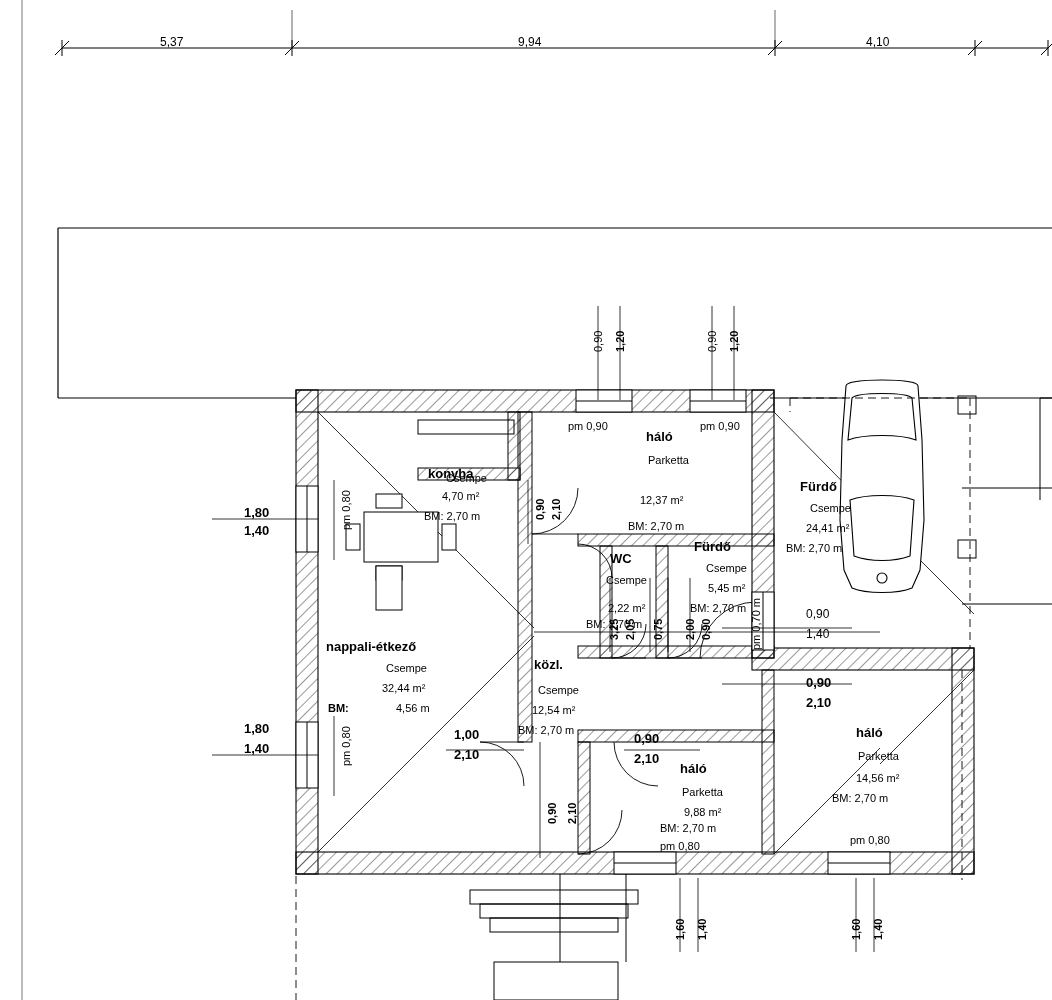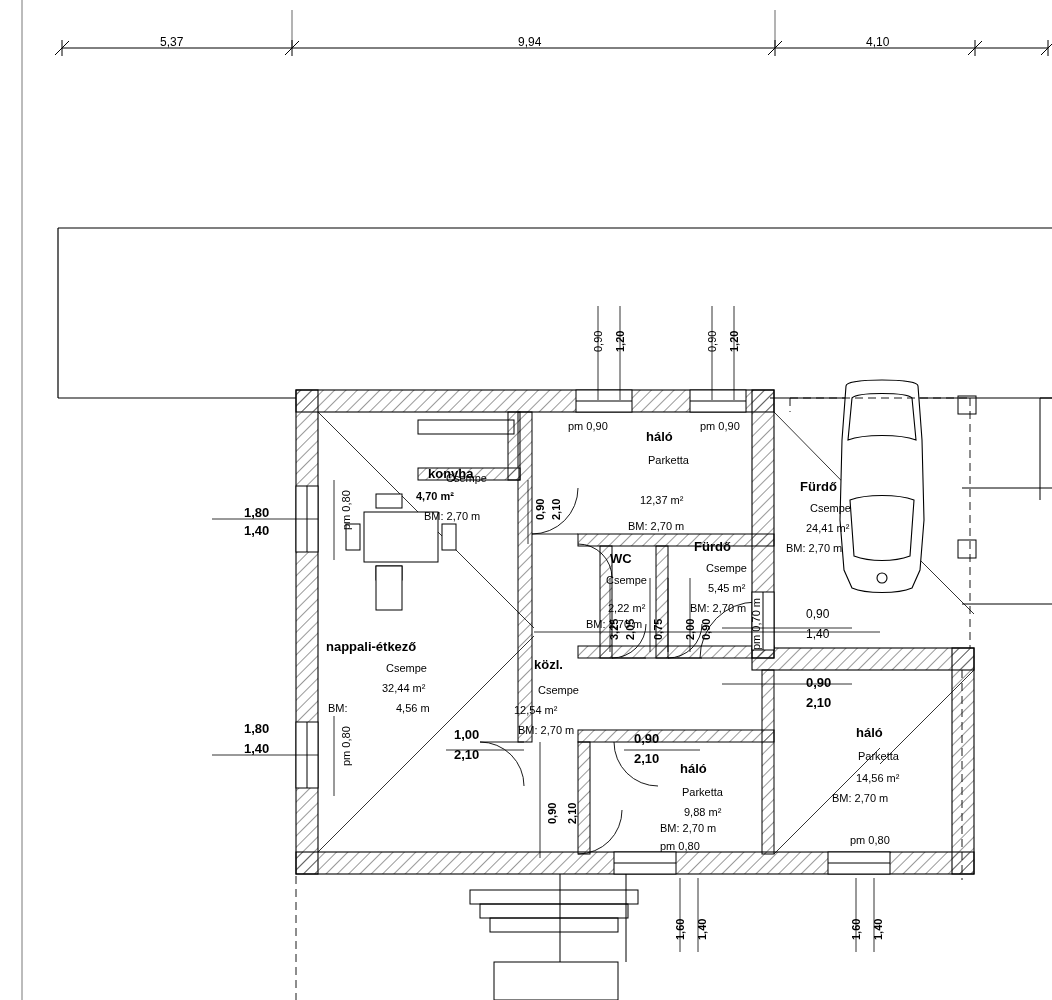--- a/index.html
+++ b/index.html
@@ -250,21 +250,21 @@
   <div class="lbl small rot" style="left:592px; top:352px;">0,90</div>
   <div class="lbl small rot bold" style="left:614px; top:352px;">1,20</div>
   <div class="lbl small rot" style="left:706px; top:352px;">0,90</div>
   <div class="lbl small rot bold" style="left:728px; top:352px;">1,20</div>
 
   <div class="lbl small" style="left:568px; top:420px;">pm 0,90</div>
   <div class="lbl small" style="left:700px; top:420px;">pm 0,90</div>
 
   <div class="lbl bold" style="left:428px; top:450px;margin-top:17px;">konyha</div>
   <div class="lbl small" style="left:446px; top:472px;">Csempe</div>
-  <div class="lbl small" style="left:416px; top:490px;font-weight:bold;">4,70 m²</div>
+  <div class="lbl small" style="left:442px; top:490px;">4,70 m²</div>
   <div class="lbl small" style="left:424px; top:510px;">BM: 2,70 m</div>
 
   <div class="lbl bold" style="left:646px; top:430px;">háló</div>
   <div class="lbl small" style="left:648px; top:454px;">Parketta</div>
   <div class="lbl small" style="left:640px; top:494px;">12,37 m²</div>
   <div class="lbl small" style="left:628px; top:520px;">BM: 2,70 m</div>
 
   <div class="lbl bold" style="left:800px; top:480px;">Fürdő</div>
   <div class="lbl small" style="left:810px; top:502px;">Csempe</div>
   <div class="lbl small" style="left:806px; top:522px;">24,41 m²</div>
@@ -276,26 +276,26 @@
   <div class="lbl small" style="left:586px; top:618px;">BM: 2,70 m</div>
 
   <div class="lbl bold" style="left:694px; top:540px;">Fürdő</div>
   <div class="lbl small" style="left:706px; top:562px;">Csempe</div>
   <div class="lbl small" style="left:708px; top:582px;">5,45 m²</div>
   <div class="lbl small" style="left:690px; top:602px;">BM: 2,70 m</div>
 
   <div class="lbl bold" style="left:326px; top:640px;">nappali-étkező</div>
   <div class="lbl small" style="left:386px; top:662px;">Csempe</div>
   <div class="lbl small" style="left:382px; top:682px;">32,44 m²</div>
-  <div class="lbl small" style="left:328px; top:702px;">BM:</div>
+  <div class="lbl small" style="left:328px; top:702px;font-weight:bold;">BM:</div>
   <div class="lbl small" style="left:396px; top:702px;">4,56 m</div>
 
   <div class="lbl bold" style="left:534px; top:658px;">közl.</div>
   <div class="lbl small" style="left:538px; top:684px;">Csempe</div>
-  <div class="lbl small" style="left:514px; top:704px;">12,54 m²</div>
+  <div class="lbl small" style="left:532px; top:704px;">12,54 m²</div>
   <div class="lbl small" style="left:518px; top:724px;">BM: 2,70 m</div>
 
   <div class="lbl bold" style="left:680px; top:762px;">háló</div>
   <div class="lbl small" style="left:682px; top:786px;">Parketta</div>
   <div class="lbl small" style="left:684px; top:806px;">9,88 m²</div>
   <div class="lbl small" style="left:660px; top:822px;">BM: 2,70 m</div>
 
   <div class="lbl bold" style="left:856px; top:726px;">háló</div>
   <div class="lbl small" style="left:858px; top:750px;">Parketta</div>
   <div class="lbl small" style="left:856px; top:772px;">14,56 m²</div>

